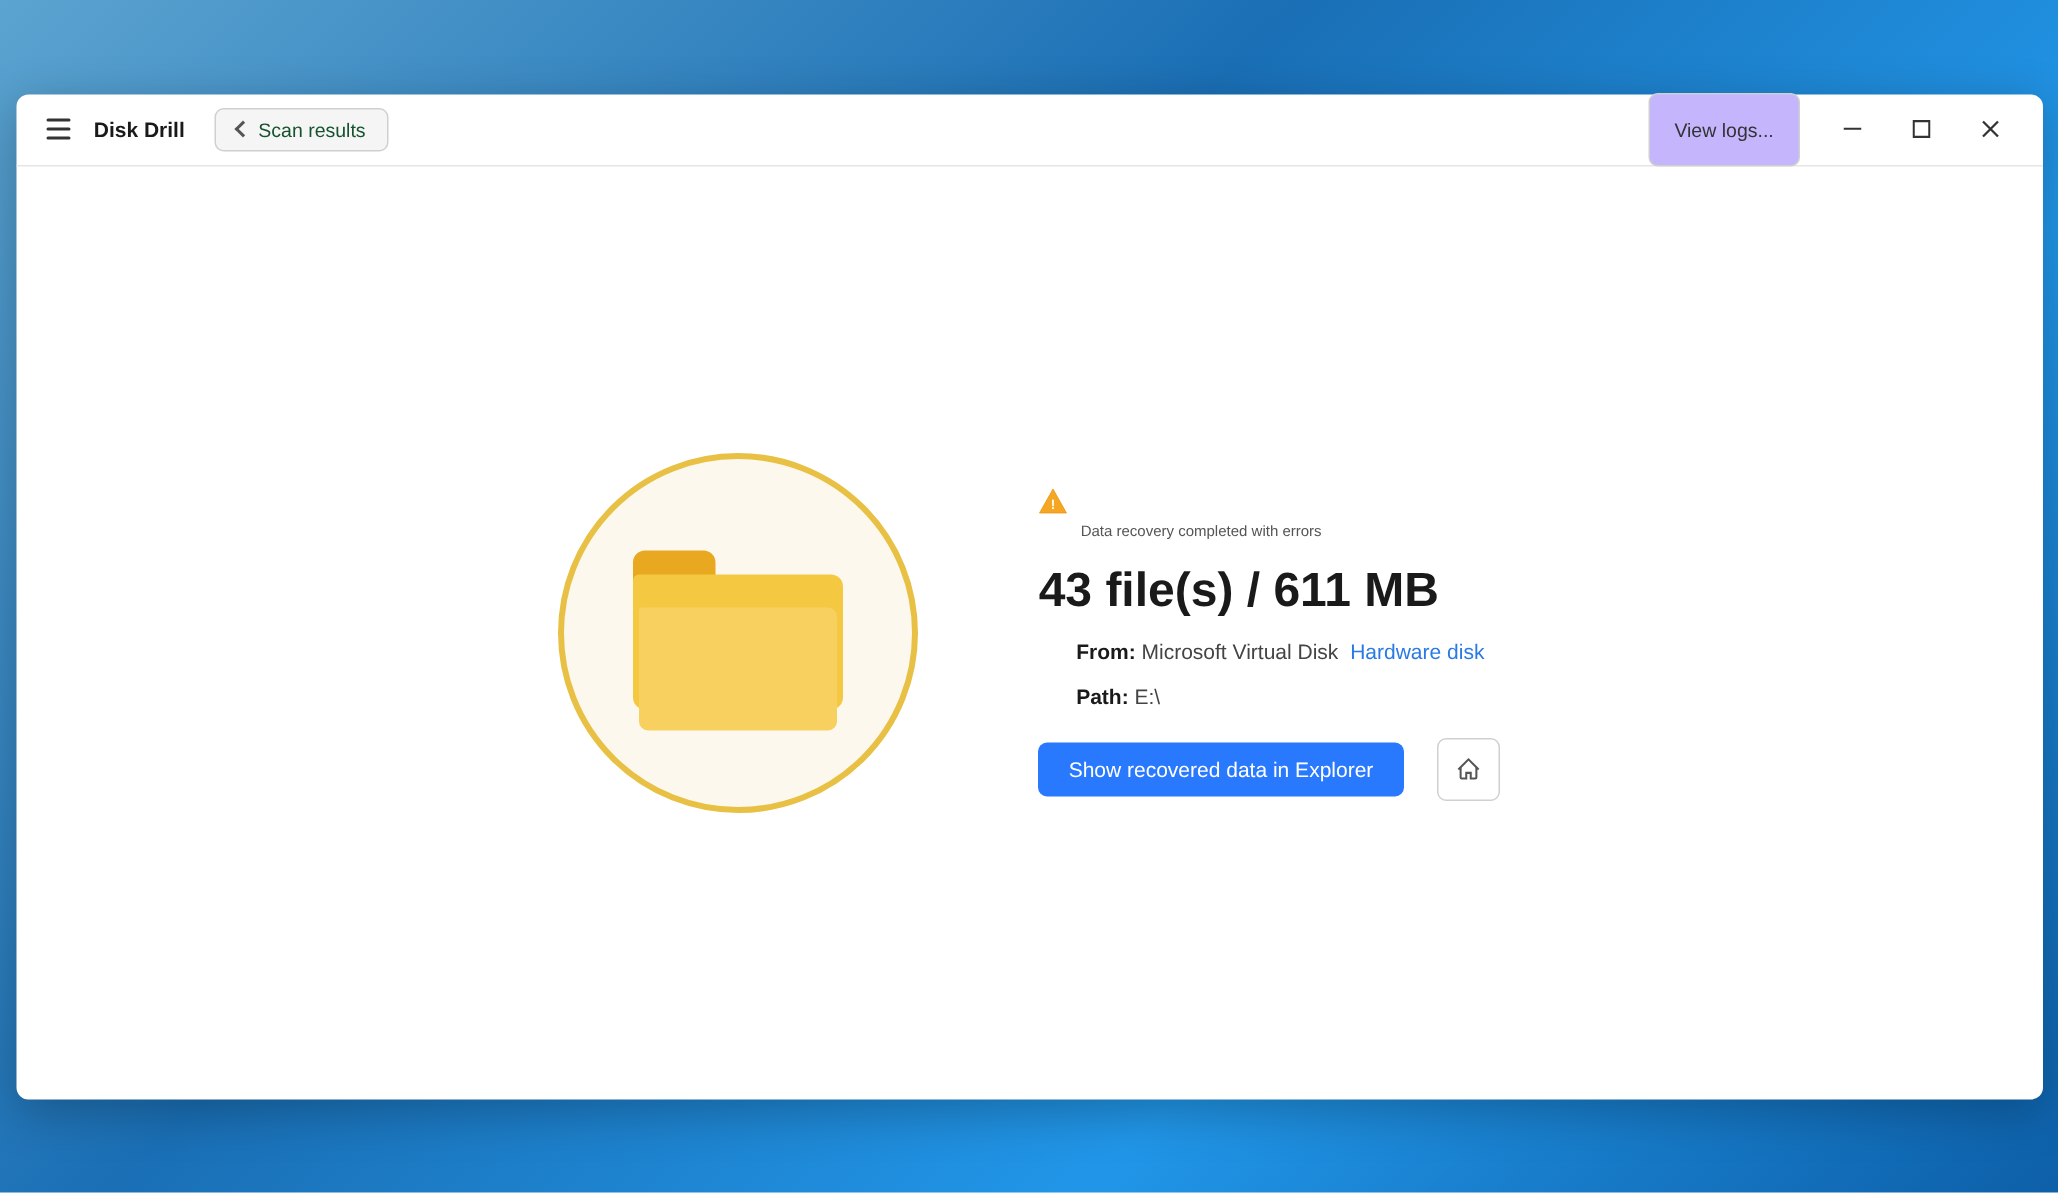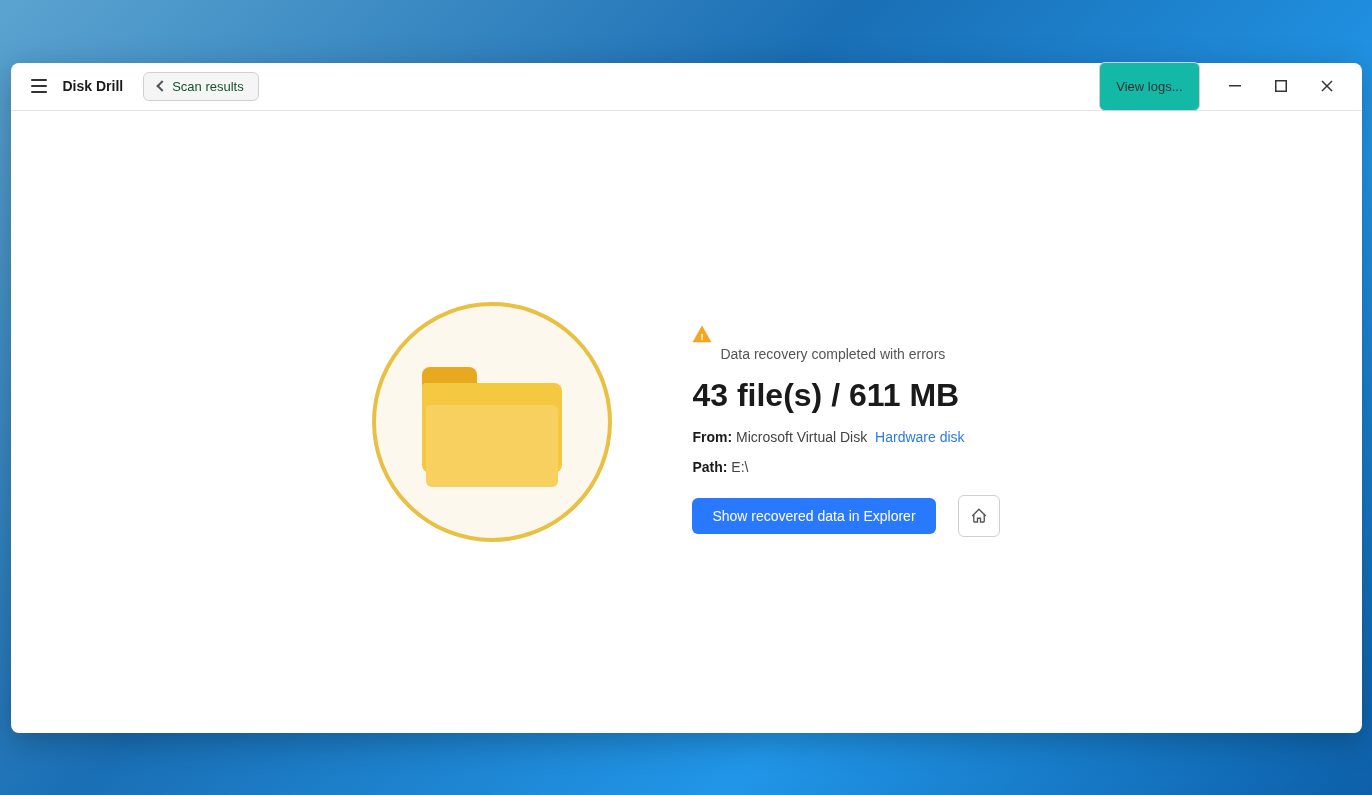--- a/index.html
+++ b/index.html
@@ -84,21 +84,21 @@
       transform: rotate(45deg);
       margin-bottom: 1px;
     }
 
     .titlebar-spacer { flex: 1; }
 
     .view-logs-btn {
       padding: 16px 16px;
       border: 1px solid #d0d0d0;
       border-radius: 6px;
-      background: #14b8a6;
+      background: #c4b5fd;
       font-size: 13px;
       color: #333;
       cursor: pointer;
     }
 
     .window-controls {
       display: flex;
       align-items: center;
       margin-left: 12px;
       gap: 0;
@@ -184,40 +184,41 @@
       gap: 8px;
     }
 
     .warning-icon {
       width: 20px;
       height: 20px;
       flex-shrink: 0;
     }
 
     .status-text {
-      font-size: 14px;
+      font-size: 10px;
       color: #555;
       margin-top: 40px;
     }
 
     .recovery-count {
       font-size: 32px;
       font-weight: 600;
       color: #1a1a1a;
       line-height: 1.2;
     }
 
     .from-row, .path-row {
       font-size: 14px;
       color: #444;
     }
 
     .from-label, .path-label {
       font-weight: 600;
       color: #1a1a1a;
+      margin-left: 25px;
     }
 
     .hardware-link {
       color: #2a7ae4;
       cursor: pointer;
       text-decoration: none;
       margin-left: 4px;
     }
 
     .actions-row {

